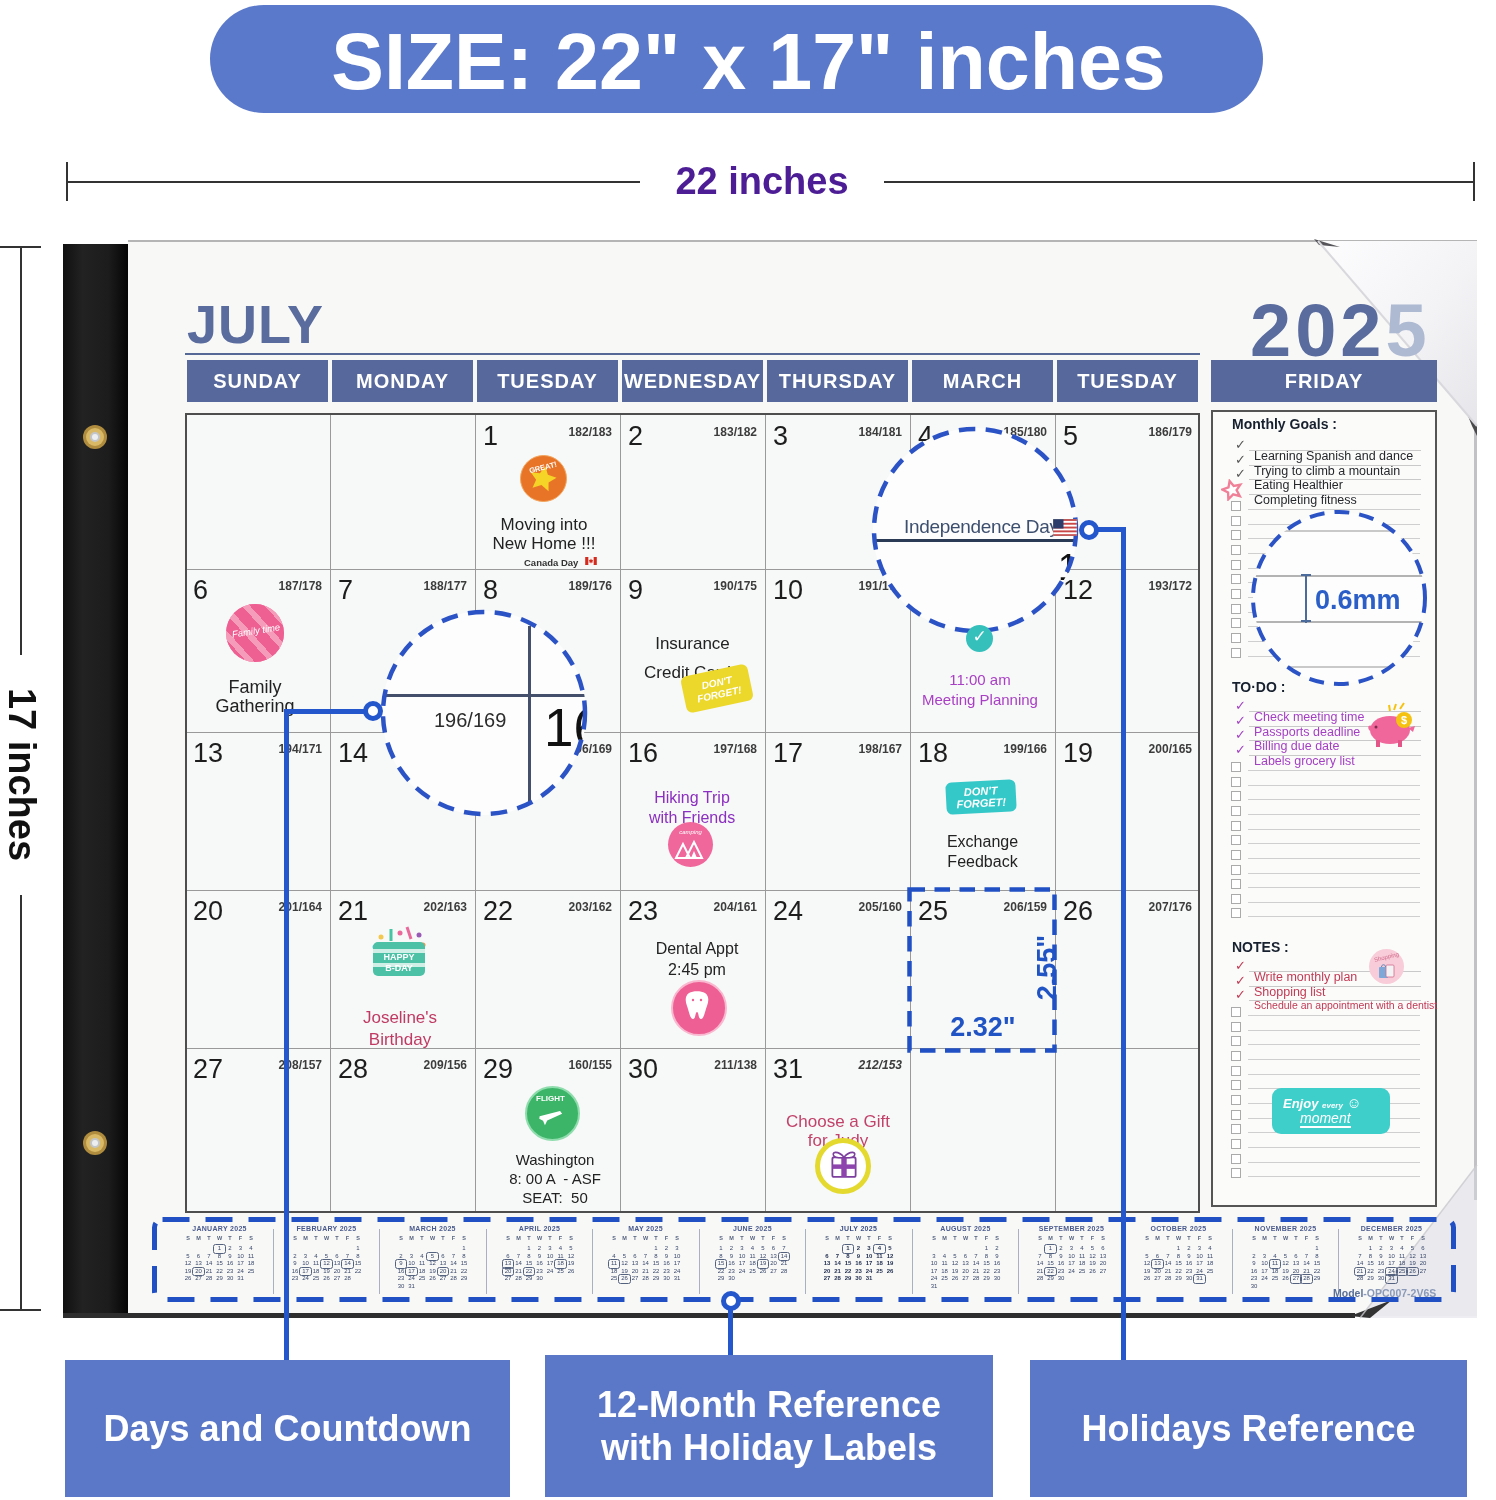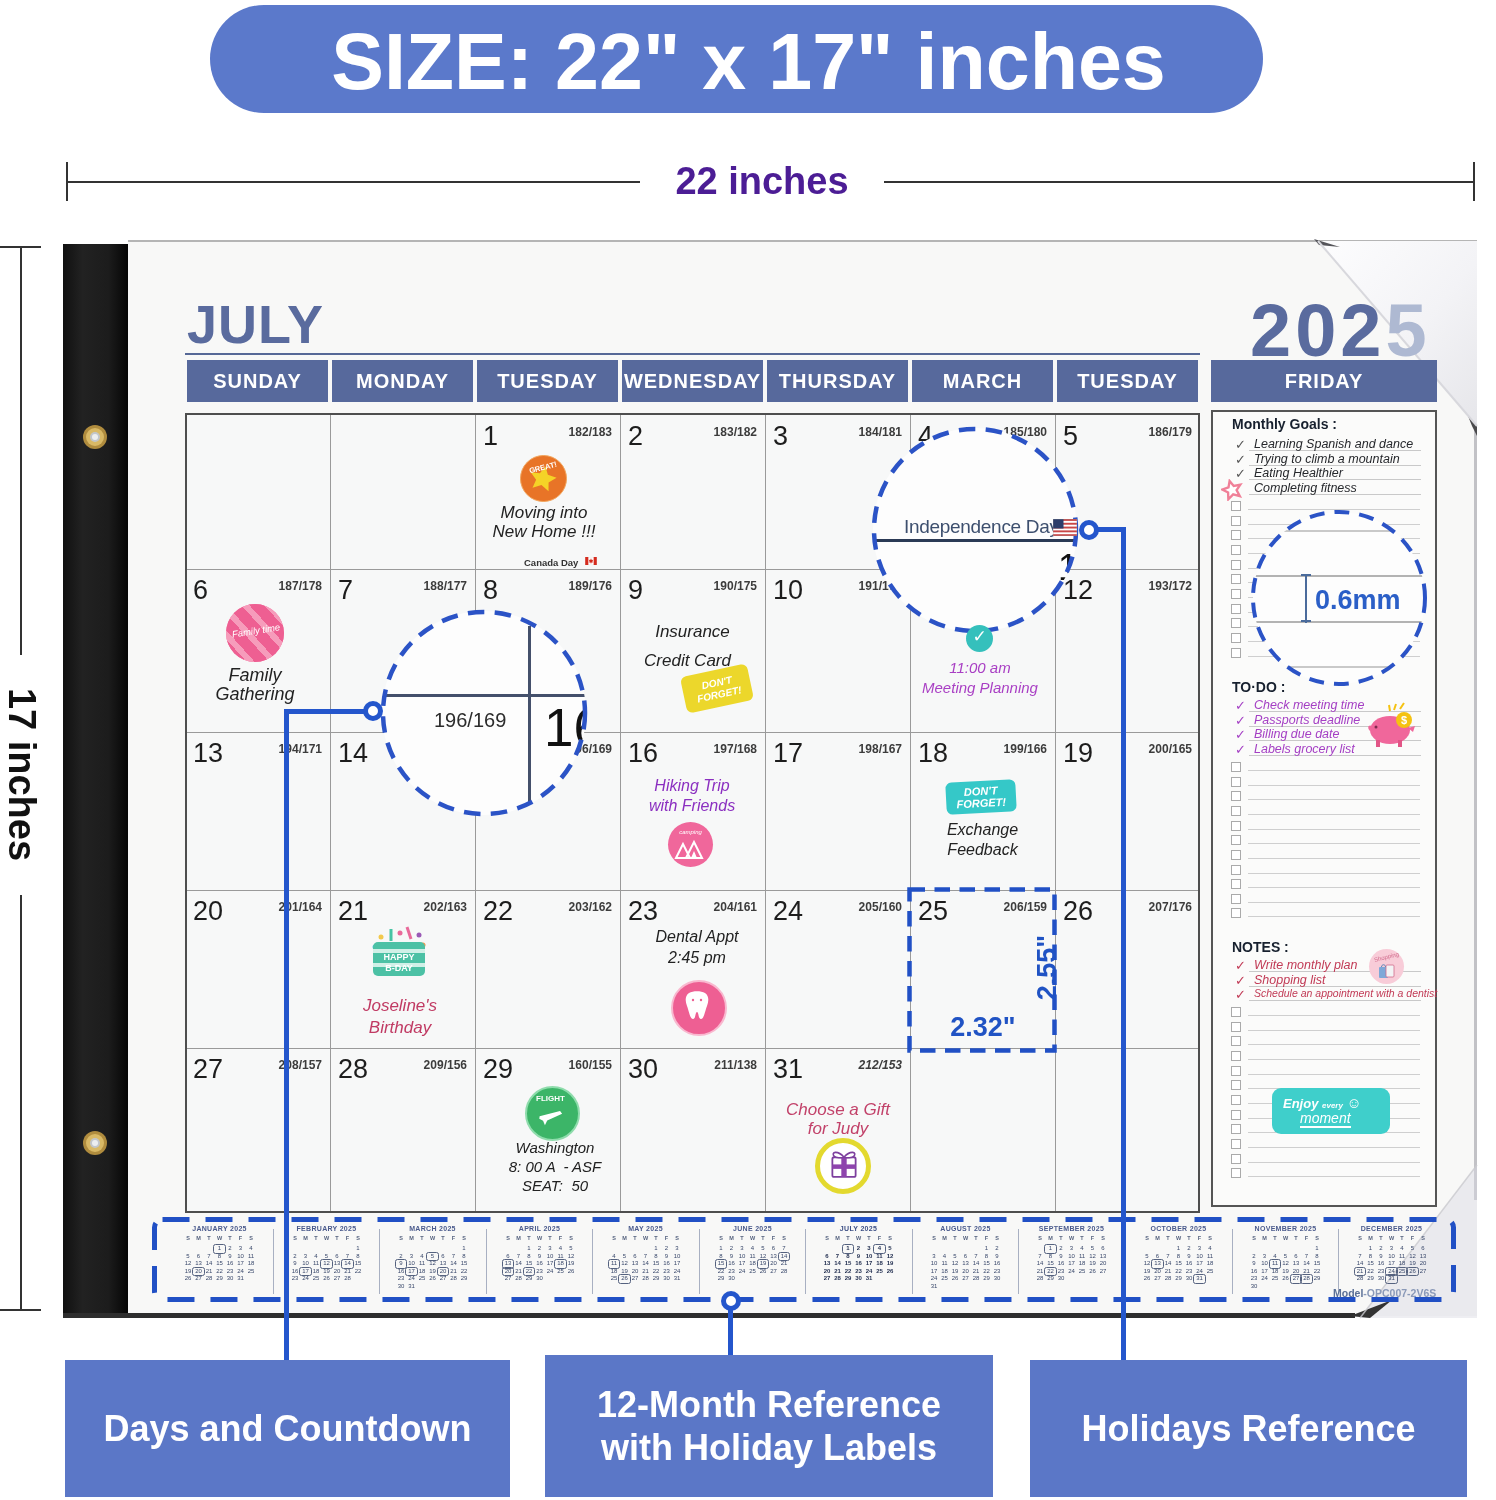--- a/index.html
+++ b/index.html
@@ -1,19 +1,19 @@
 <!DOCTYPE html>
 <html><head><meta charset="utf-8">
 <style>
 html,body{margin:0;padding:0;}
 body{width:1496px;height:1500px;position:relative;background:#fff;overflow:hidden;
      font-family:"Liberation Sans",sans-serif;}
 .abs{position:absolute;}
 .ctr{text-align:center;}
-.hand{font-style:italic;}
+.hand{margin-top:12px;}
 .date{font-size:27px;color:#1d1d1d;}
 .cd{font-size:12px;font-weight:bold;color:#3c3c3c;text-align:right;}
 .hdr{background:#57699c;color:#fff;font-weight:bold;font-size:20px;letter-spacing:1px;
      display:flex;align-items:center;justify-content:center;height:42px;}
 .gline{background:#9a9a9a;}
 .chk{color:#555;font-size:13px;}
 </style></head>
 <body>
 
 <div class="abs" style="left:210px;top:5px;width:1053px;height:108px;background:#5b79cb;border-radius:54px;"></div>

